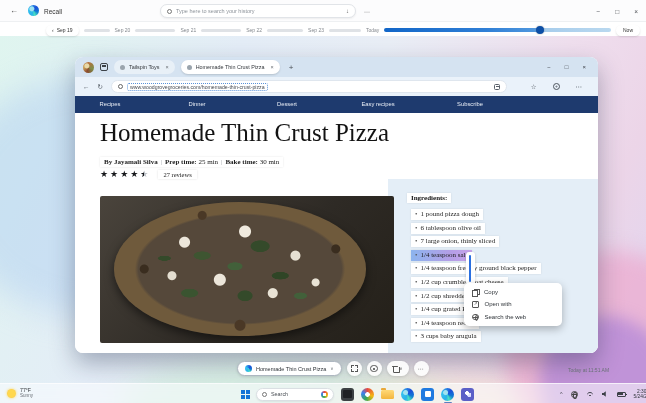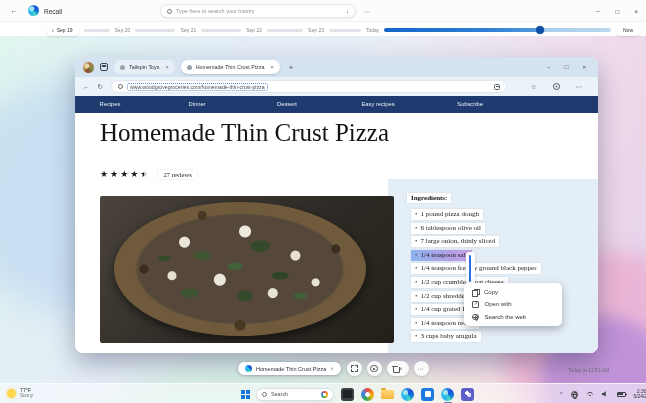--- a/index.html
+++ b/index.html
@@ -323,20 +323,23 @@
       <span class="nb-item nbi2">Dessert</span>
       <span class="nb-item nbi3">Easy recipes</span>
       <span class="nb-item nbi4">Subscribe</span>
     </div>
 
     <div class="ct">
       <div class="ing-panel"></div>
 
       <h1 class="rtitle">Homemade Thin Crust Pizza</h1>
 
+      <div class="byline">
+        <span class="b">By Jayamali Silva</span><span class="sep">|</span><span class="b">Prep time:</span>&nbsp;<span>25 min</span><span class="sep">|</span><span class="b">Bake time:</span>&nbsp;<span>30 min</span>
+      </div>
 
       <div class="stars">
         <span class="st"></span>
         <span class="st"></span>
         <span class="st"></span>
         <span class="st"></span>
         <span class="sthalf"></span>
         <span class="chip-rev">27 reviews</span>
       </div>
 

